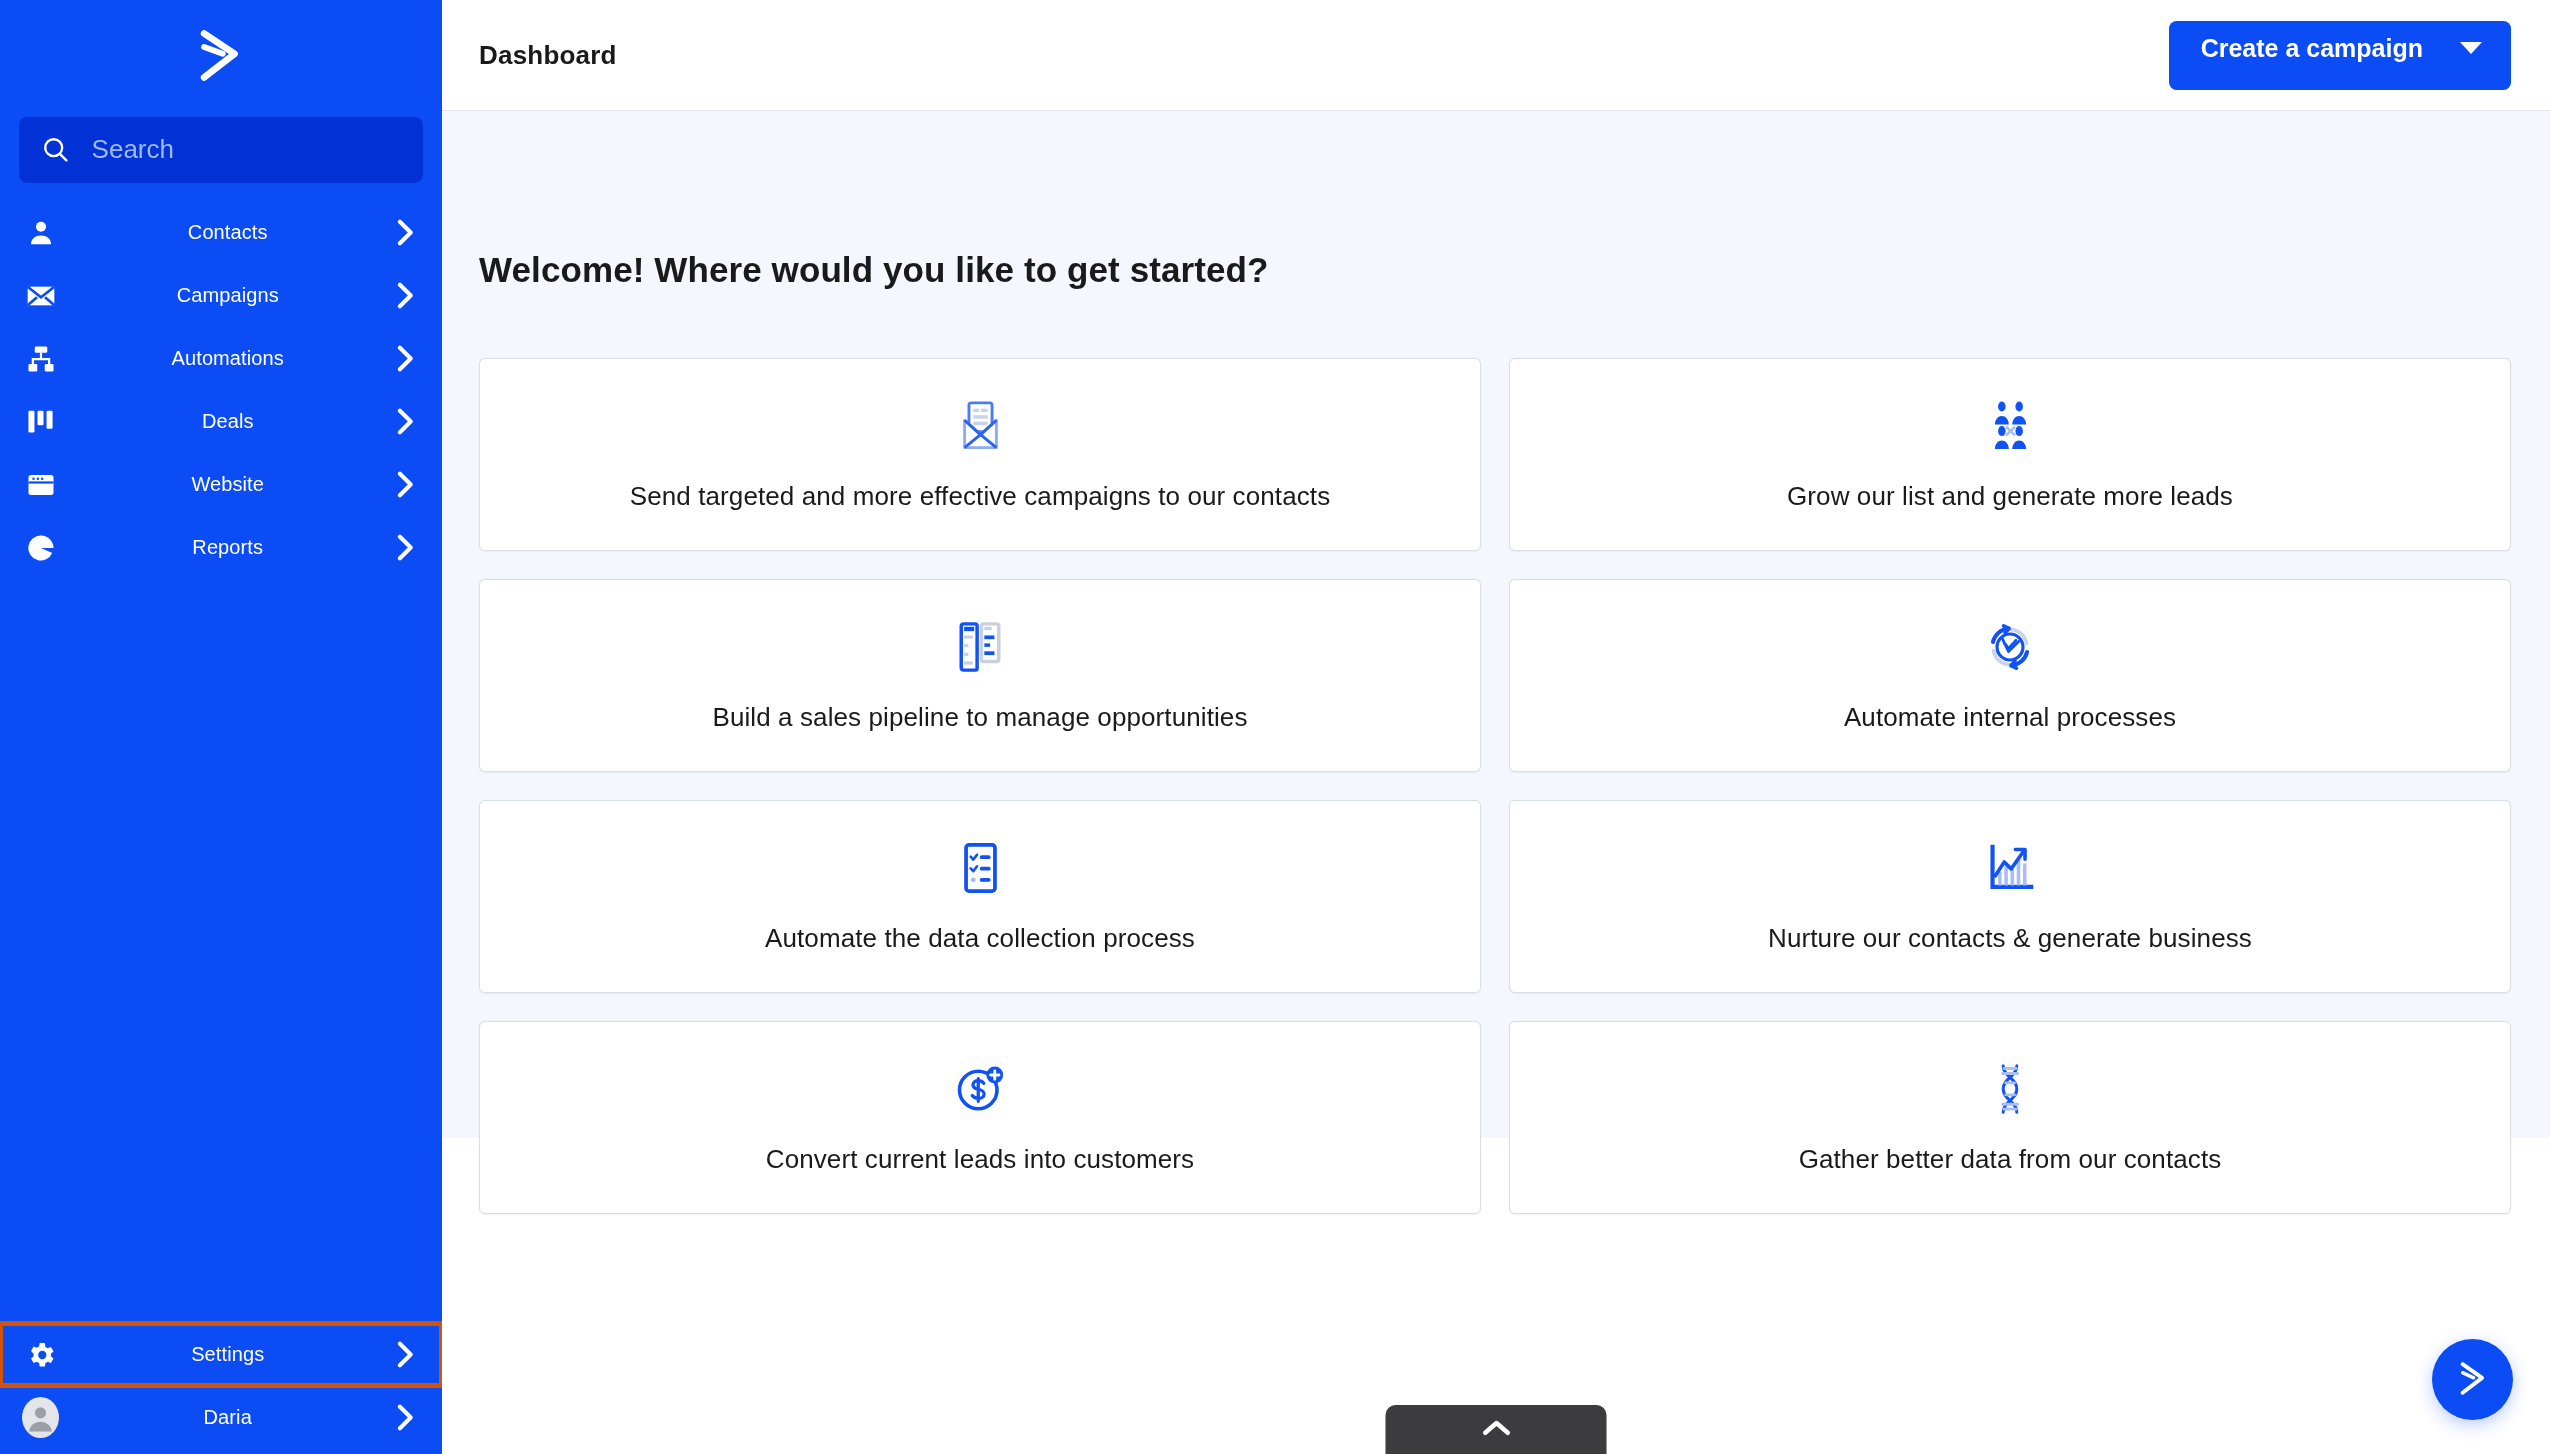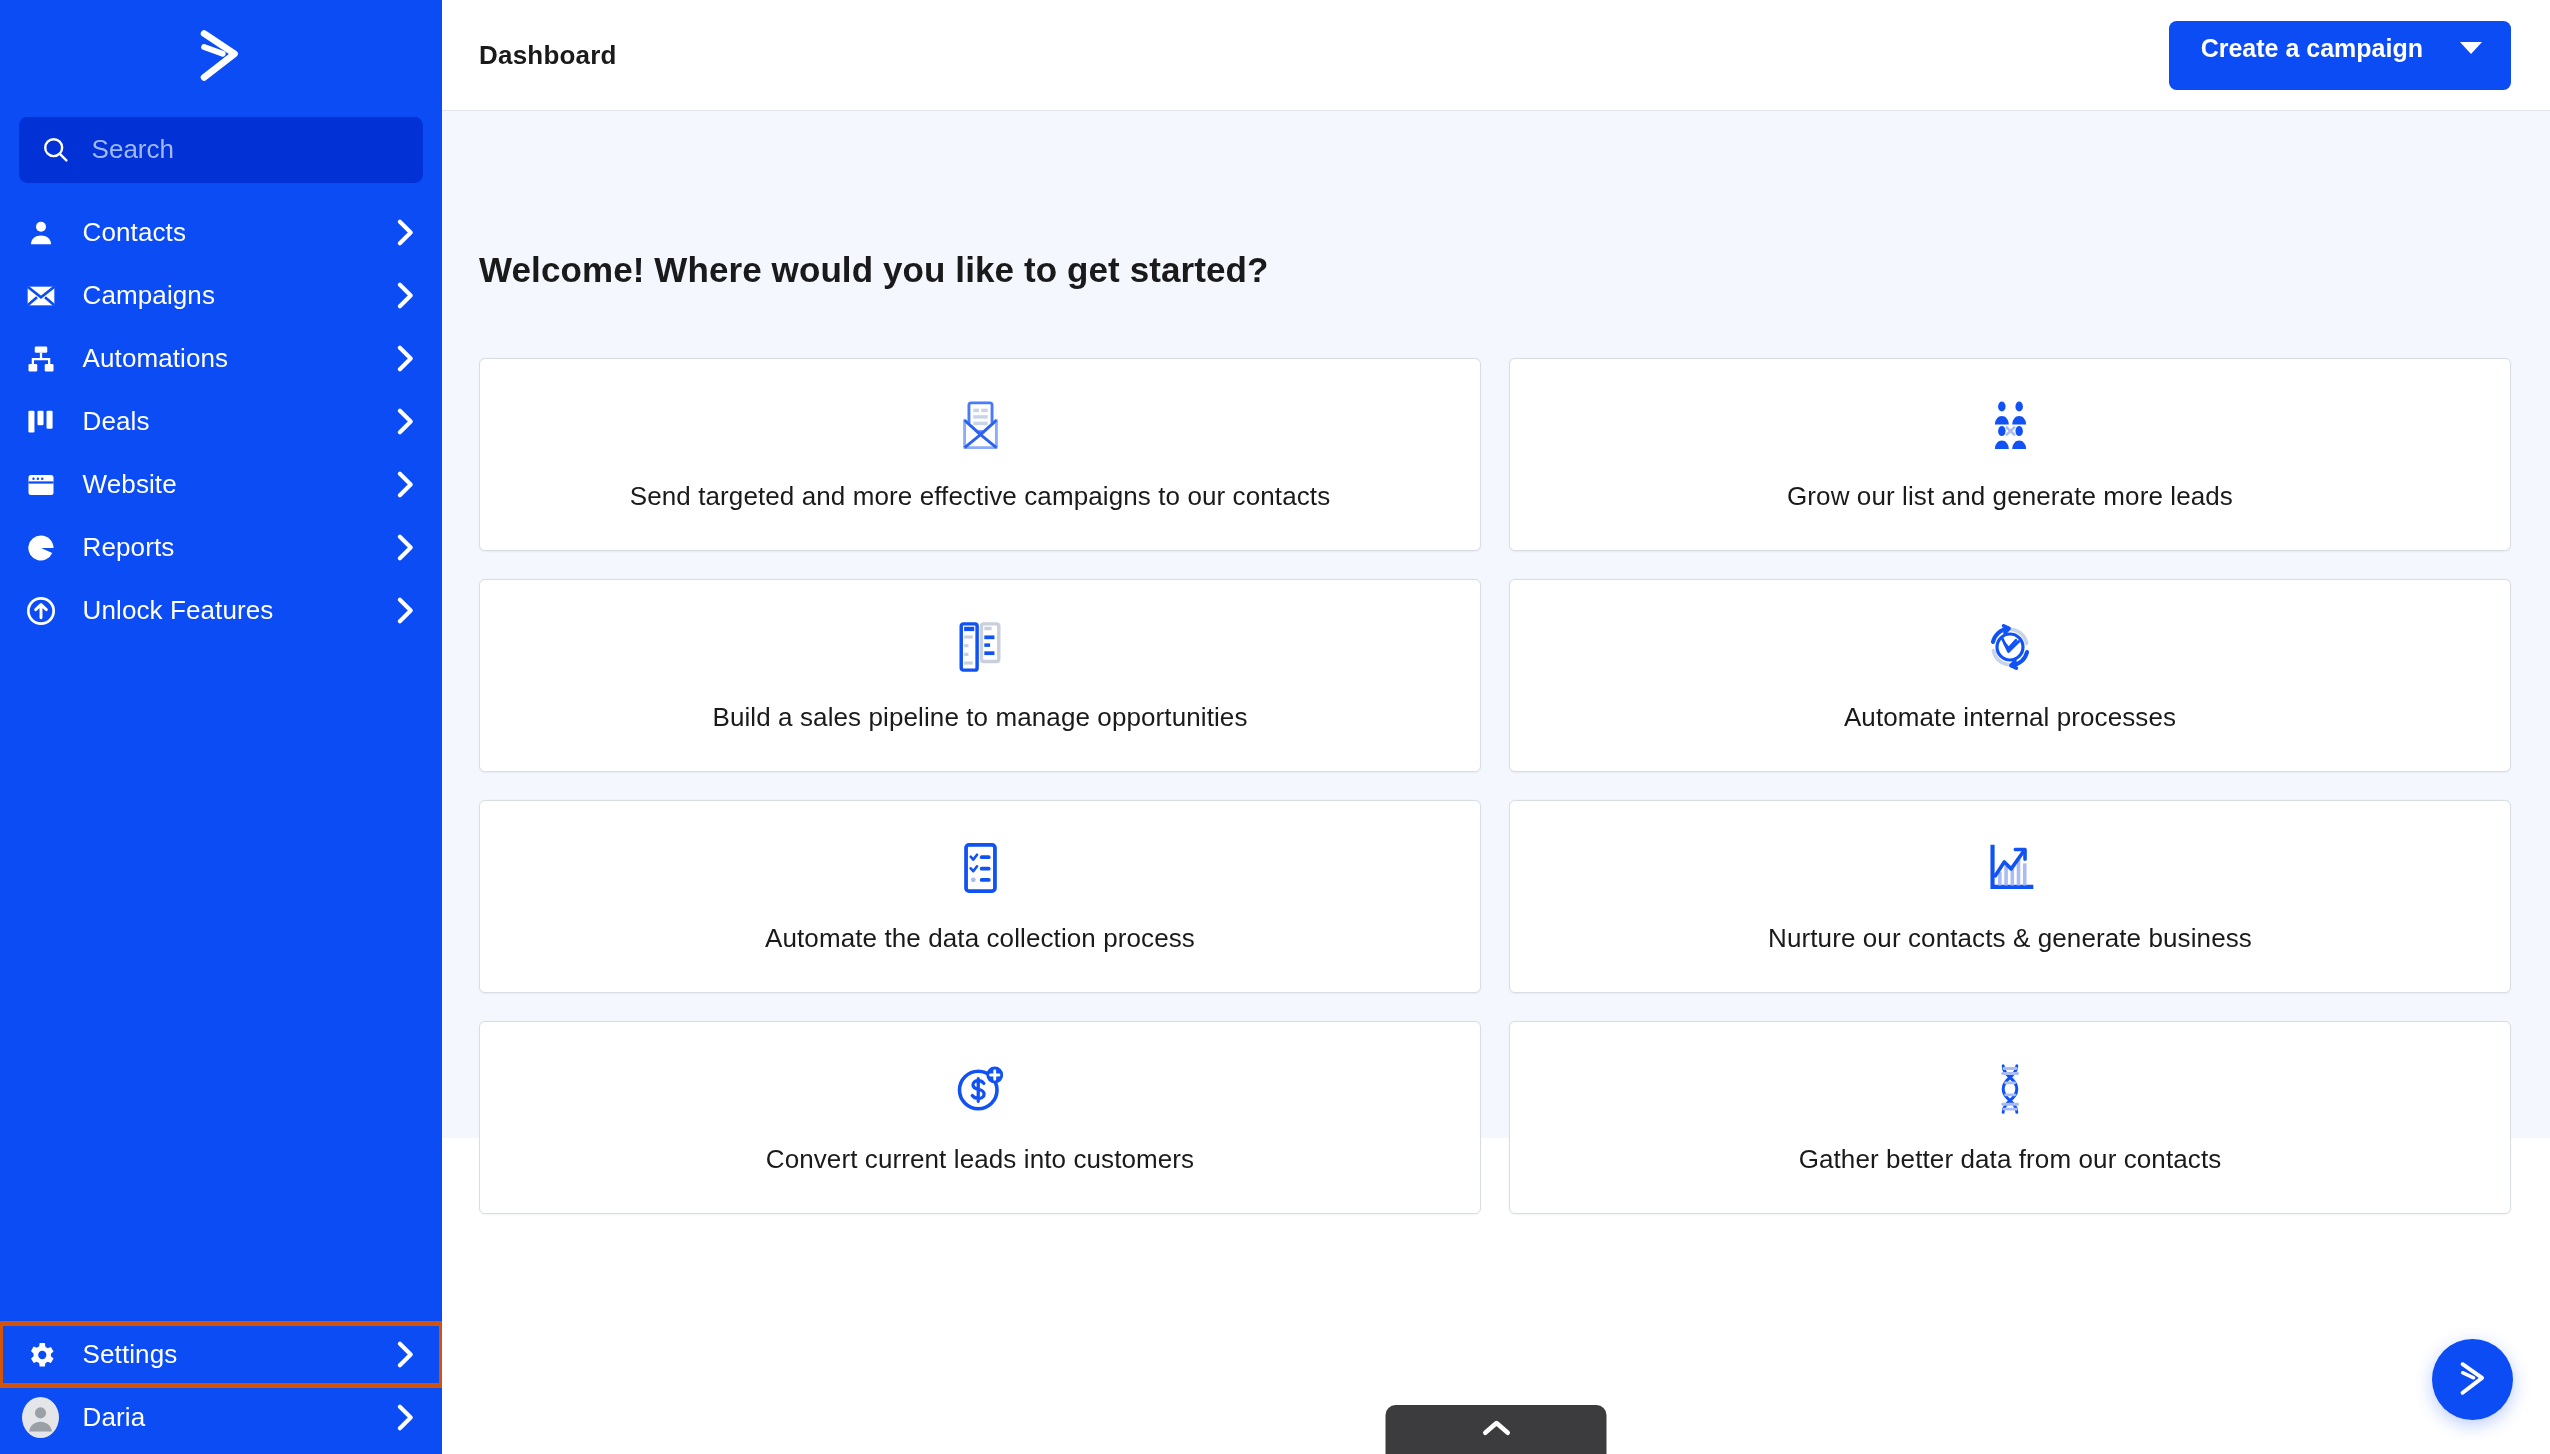--- a/index.html
+++ b/index.html
@@ -54,23 +54,24 @@
     gap: 23.6px;
     cursor: pointer;
     color: #ffffff;
   }
   .nav-item .nav-icon {
     flex: 0 0 37px; width: 37px; height: 37px;
     display: flex; align-items: center; justify-content: center;
   }
   .nav-item .nav-label {
     flex: 1 1 auto;
-    font-size: 26px;
+    font-size: 20px;
     letter-spacing: 0.1px;
     white-space: nowrap;
+    text-align: center;
   }
   .nav-item .nav-chev { flex: 0 0 auto; display: flex; padding-right: 8.4px; }
 
   .nav-item.highlighted {
     outline: 5.9px solid #D2540B;
     outline-offset: -3.4px;
   }
 
   #sidebar-bottom { margin-top: auto; padding-bottom: 5px; }
 
@@ -301,34 +302,20 @@
           </svg>
         </span>
         <span class="nav-label">Reports</span>
         <span class="nav-chev">
           <svg width="18.6" height="27" viewBox="0 0 12 20">
               <path d="M2 2 L10 10 L2 18" fill="none" stroke="#fff" stroke-width="3" stroke-linecap="round" stroke-linejoin="round"></path>
             </svg>
         </span>
       </div>
 
-      <div class="nav-item">
-        <span class="nav-icon">
-          <svg width="32" height="32" viewBox="0 0 24 24">
-            <circle cx="12" cy="12" r="9.5" fill="none" stroke="#fff" stroke-width="2"></circle>
-            <path d="M12 17V7.5M8 11l4-3.8 4 3.8" fill="none" stroke="#fff" stroke-width="2.2" stroke-linecap="round" stroke-linejoin="round"></path>
-          </svg>
-        </span>
-        <span class="nav-label">Unlock Features</span>
-        <span class="nav-chev">
-          <svg width="18.6" height="27" viewBox="0 0 12 20">
-              <path d="M2 2 L10 10 L2 18" fill="none" stroke="#fff" stroke-width="3" stroke-linecap="round" stroke-linejoin="round"></path>
-            </svg>
-        </span>
-      </div>
 
     </nav>
 
     <div id="sidebar-bottom">
 
 
       <div class="nav-item highlighted">
         <span class="nav-icon">
           <svg width="32" height="32" viewBox="0 0 24 24" fill="#fff">
             <path d="M19.4 13a7.6 7.6 0 0 0 0-2l2-1.6-2-3.4-2.4 1a7.5 7.5 0 0 0-1.7-1L14.9 3h-3.9l-.4 2.6a7.5 7.5 0 0 0-1.7 1l-2.4-1-2 3.4L6.5 11a7.6 7.6 0 0 0 0 2l-2 1.6 2 3.4 2.4-1a7.5 7.5 0 0 0 1.7 1l.4 2.6h3.9l.4-2.6a7.5 7.5 0 0 0 1.7-1l2.4 1 2-3.4z"></path>

